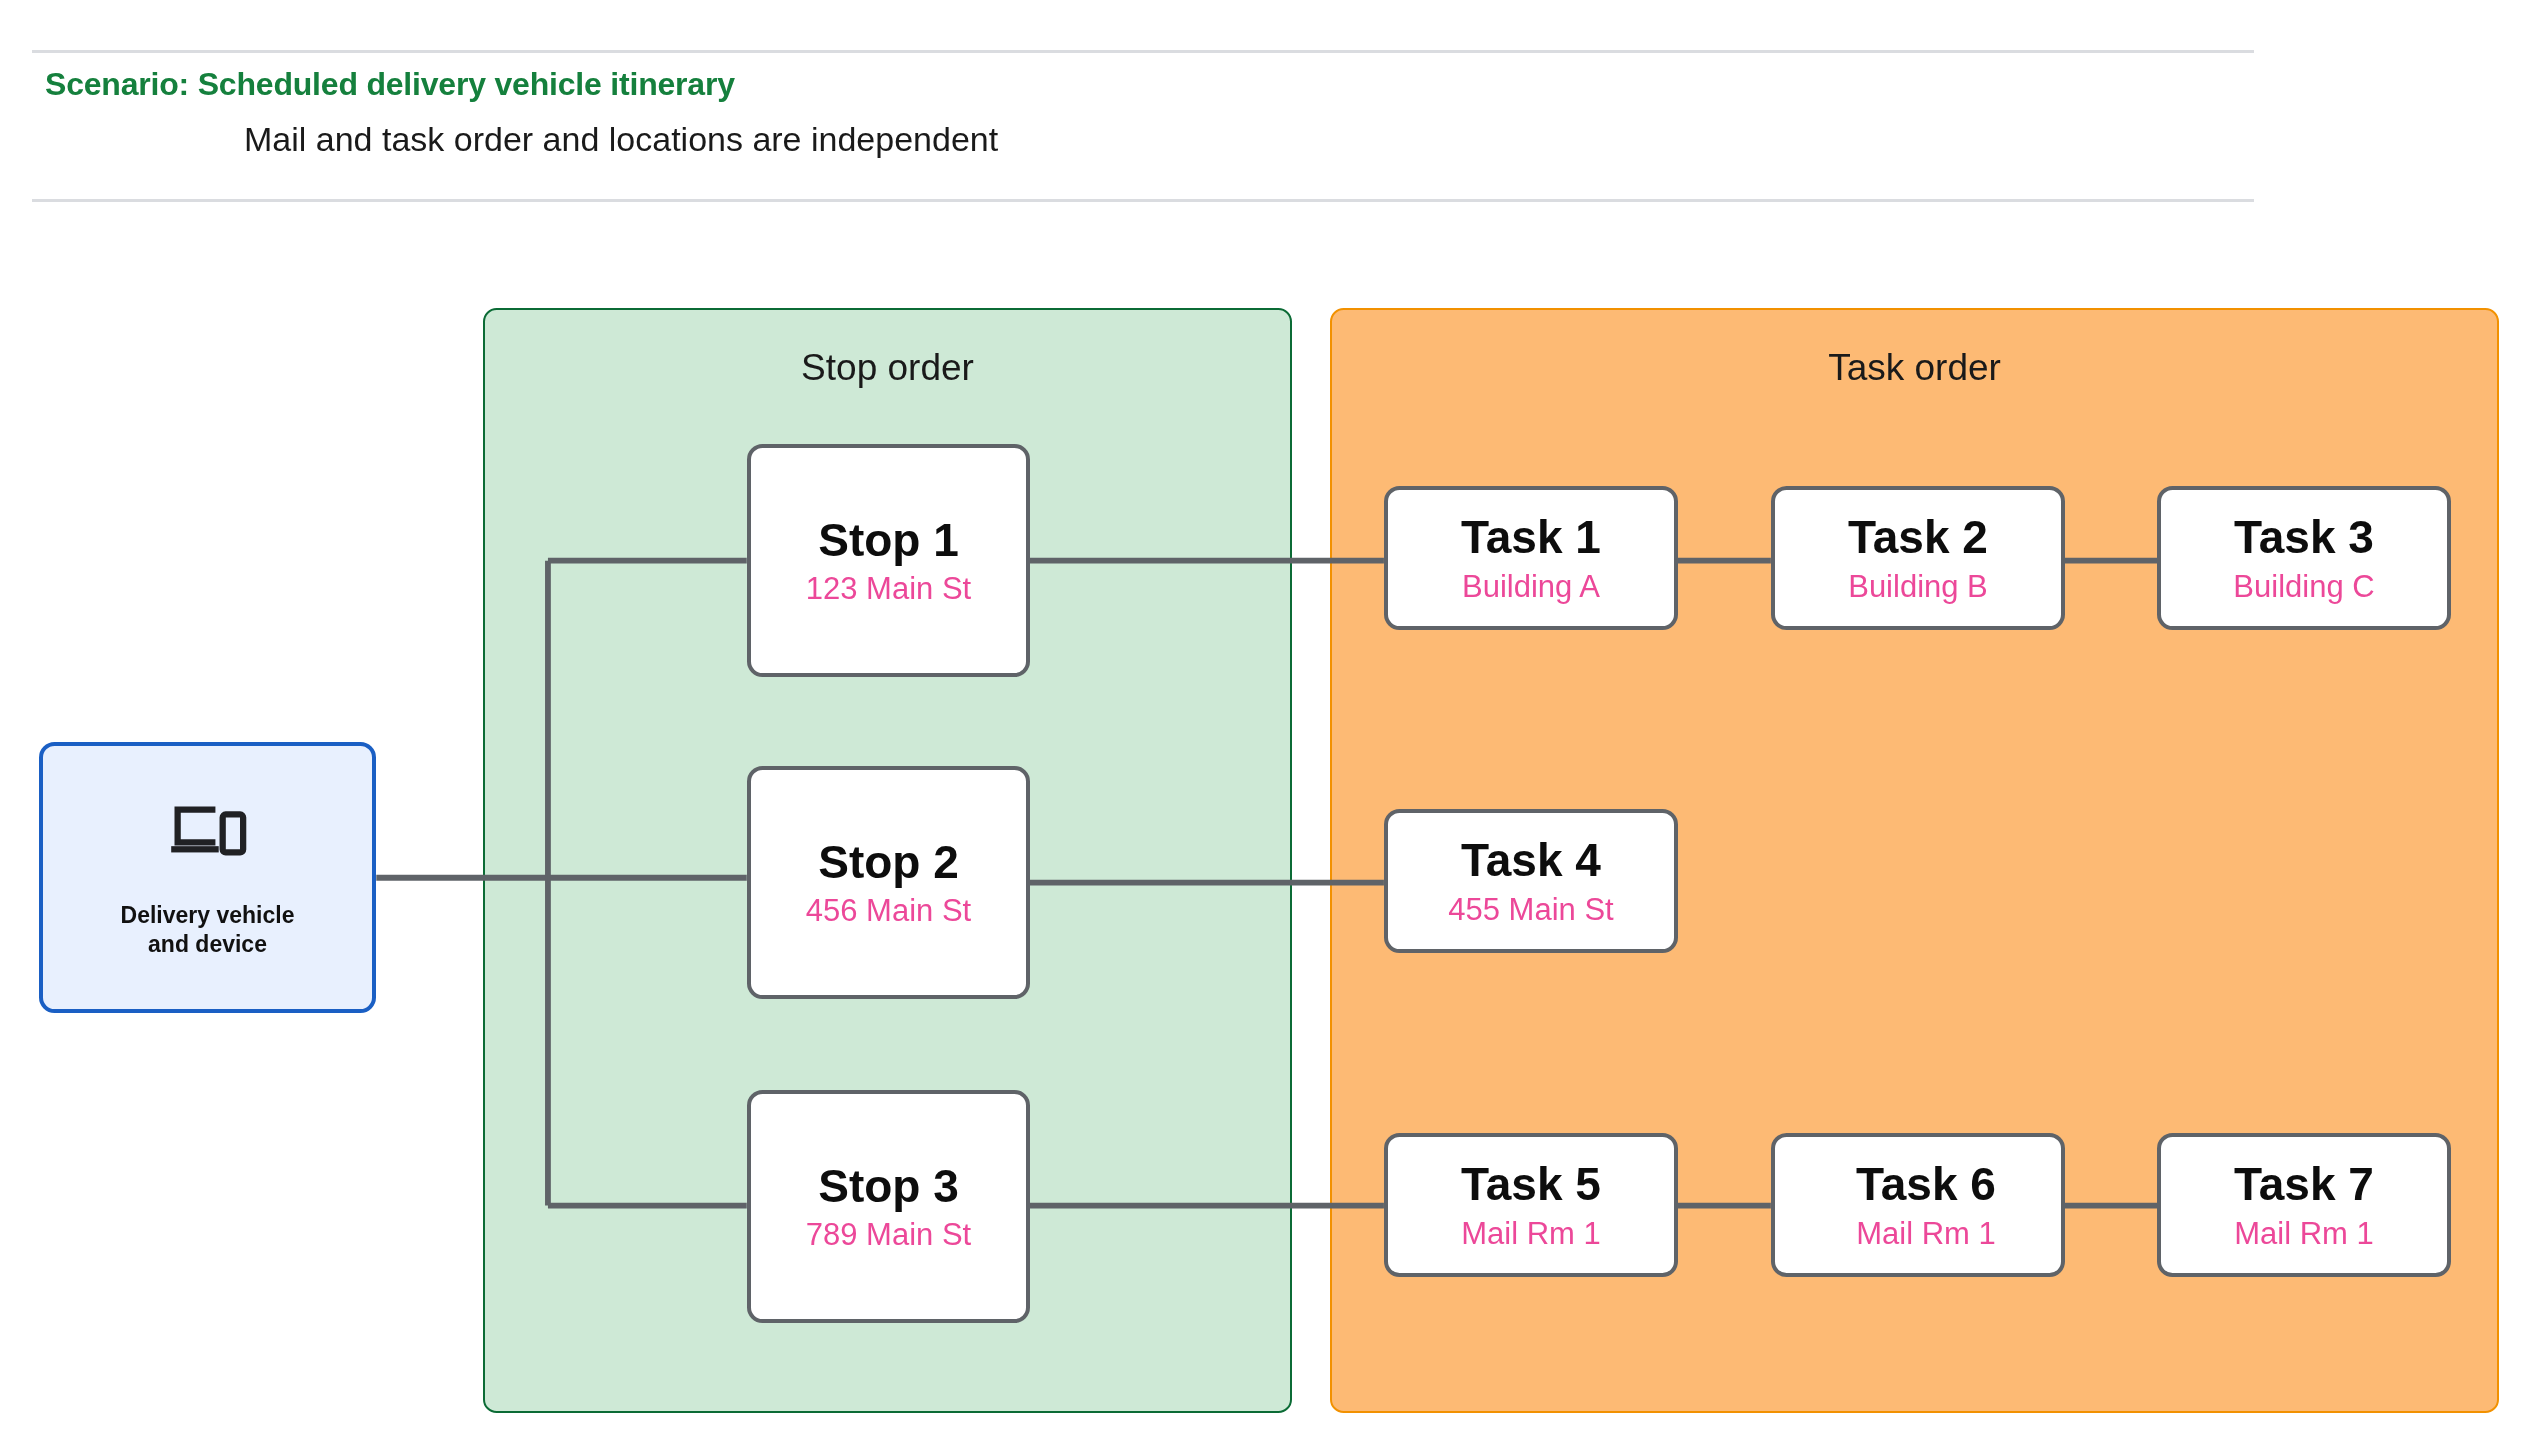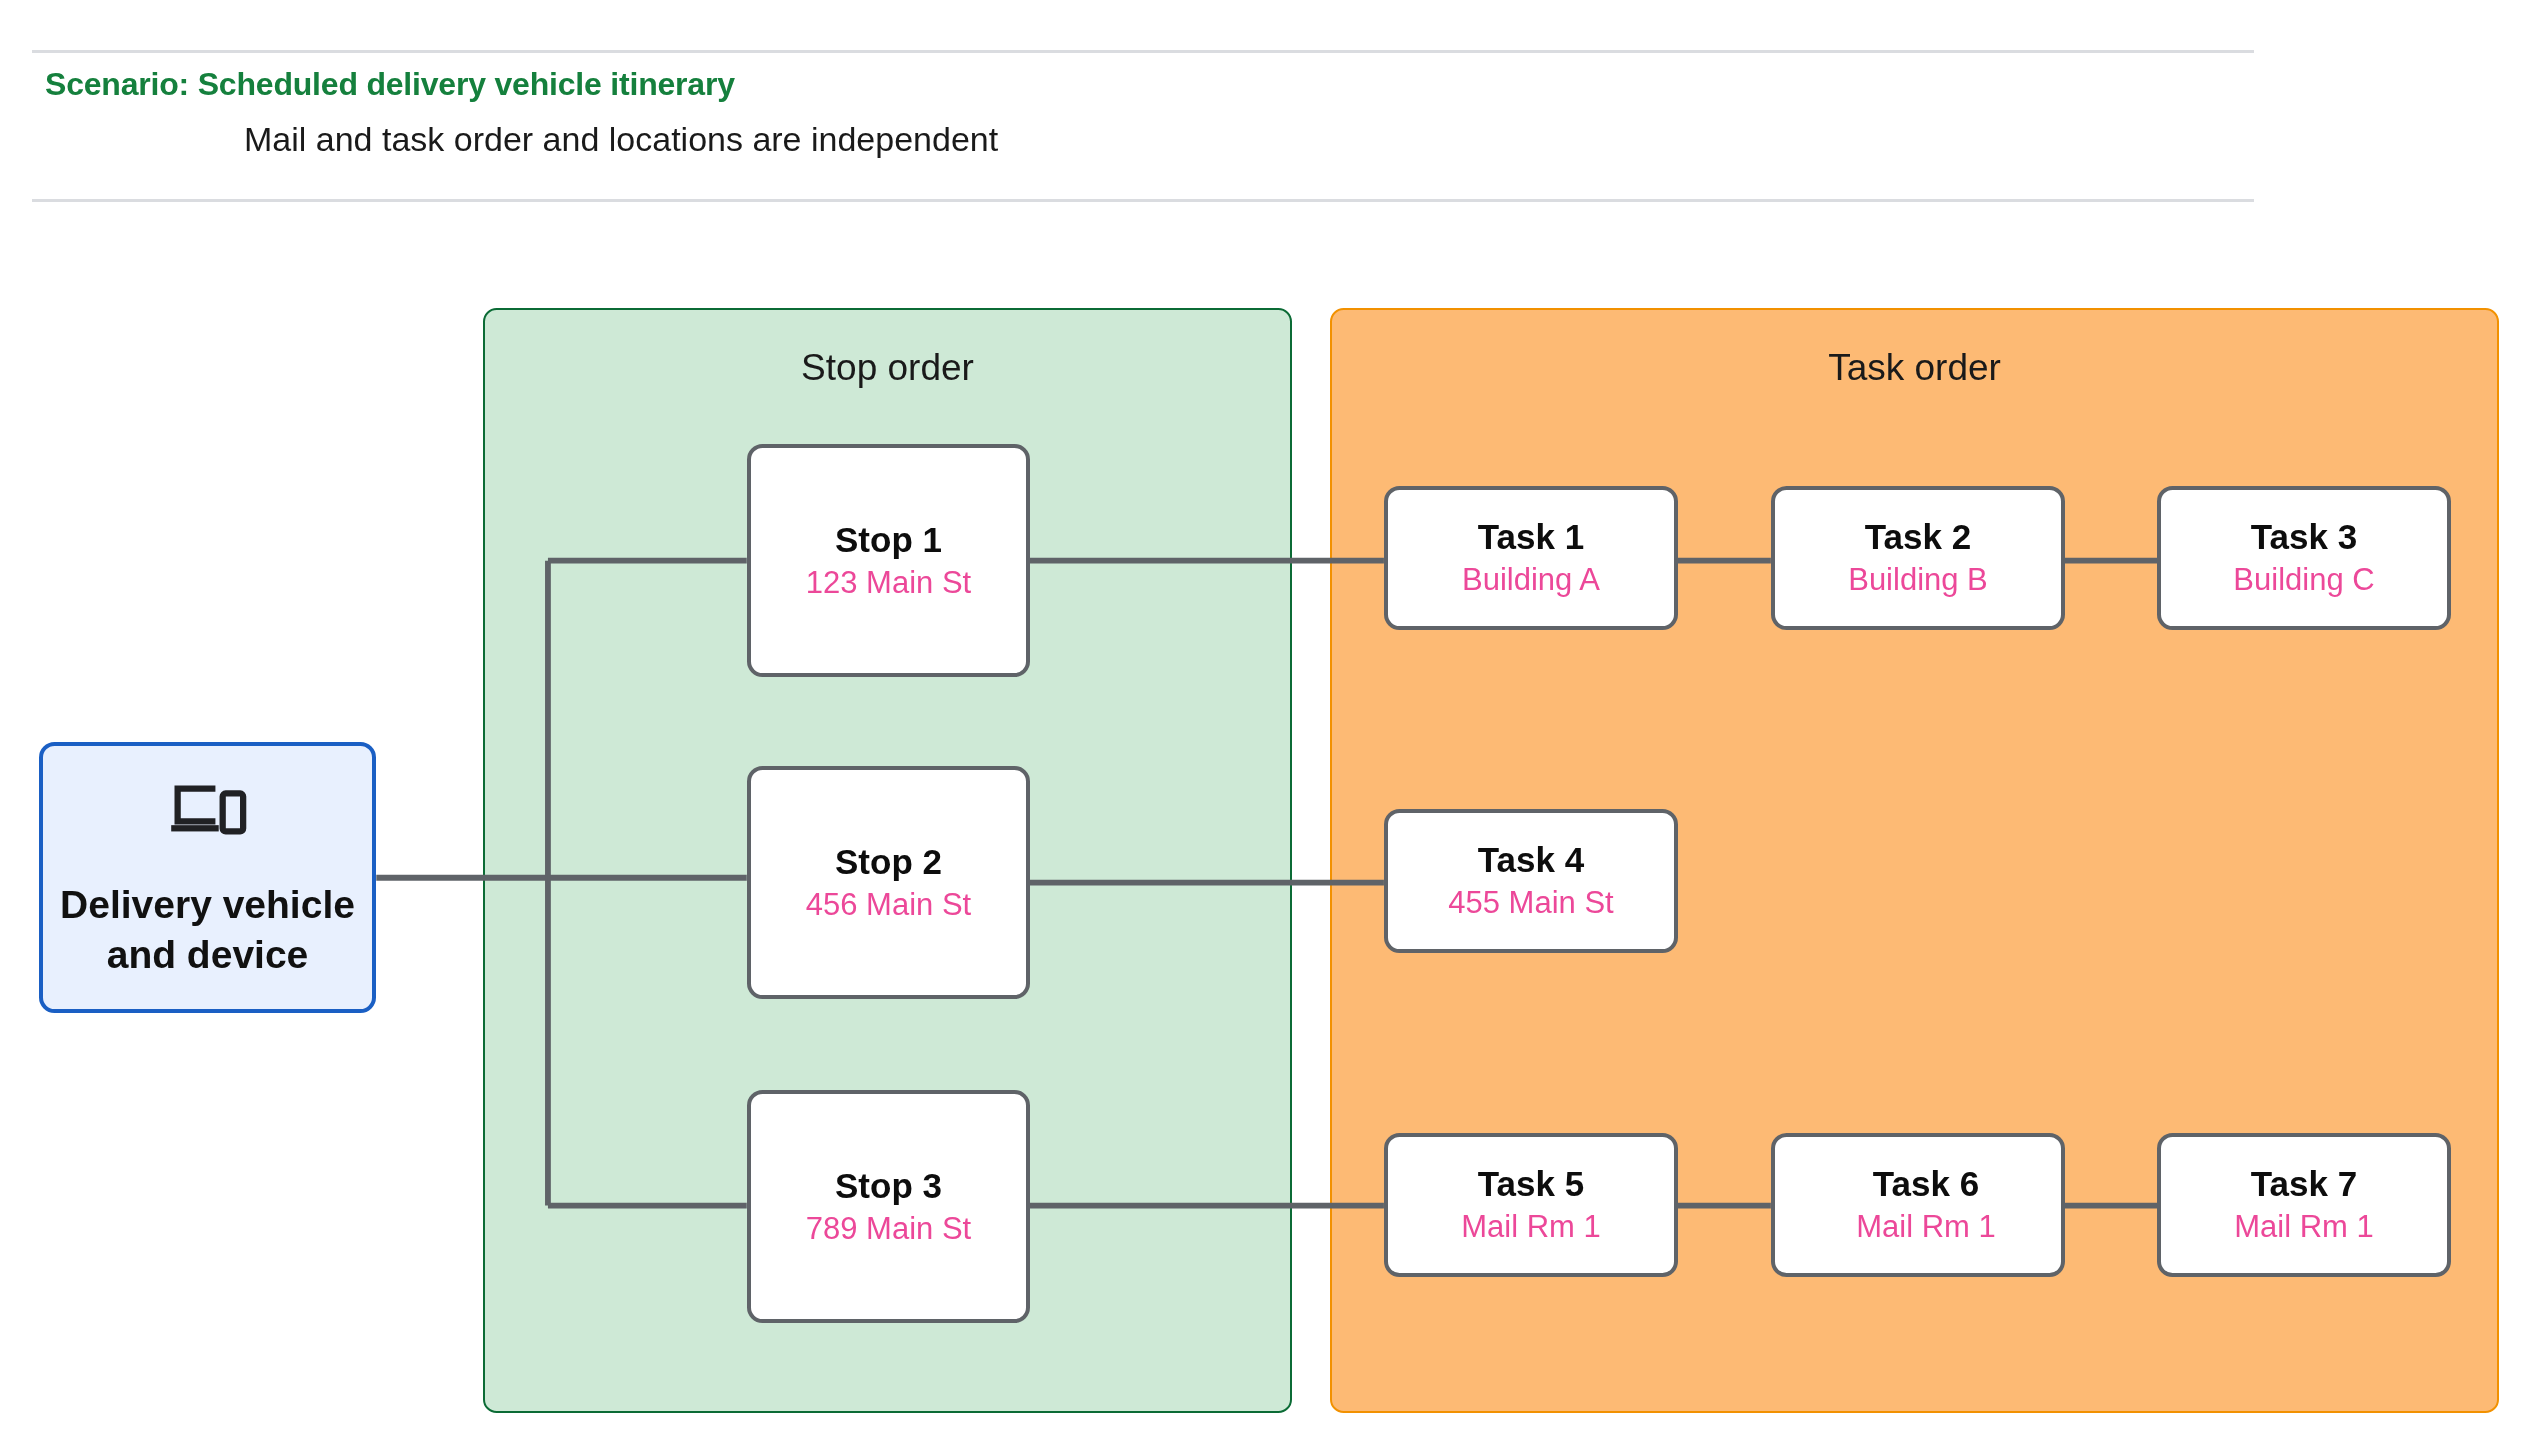--- a/index.html
+++ b/index.html
@@ -109,21 +109,21 @@
     background: #ffffff;
     border: 4.8px solid #5f6368;
     border-radius: 15.5px;
     box-sizing: border-box;
     display: flex;
     flex-direction: column;
     align-items: center;
     justify-content: center;
   }
   .node-title {
-    font-size: 35px;
+    font-size: 46px;
     font-weight: bold;
     color: #0d0d0d;
     line-height: 1.15;
   }
   .node-sub {
     font-size: 31px;
     font-weight: normal;
     color: #ec4899;
     line-height: 1.2;
     margin-top: 3.9px;
@@ -158,21 +158,21 @@
     flex-direction: column;
     align-items: center;
     justify-content: center;
   }
   #devices-icon {
     width: 81px;
     height: 66px;
     margin-bottom: 39px;
   }
   #vehicle-label {
-    font-size: 39px;
+    font-size: 23px;
     font-weight: bold;
     color: #111111;
     text-align: center;
     line-height: 1.28;
     white-space: pre-line;
   }
 </style>
 </head>
 <body>
 

